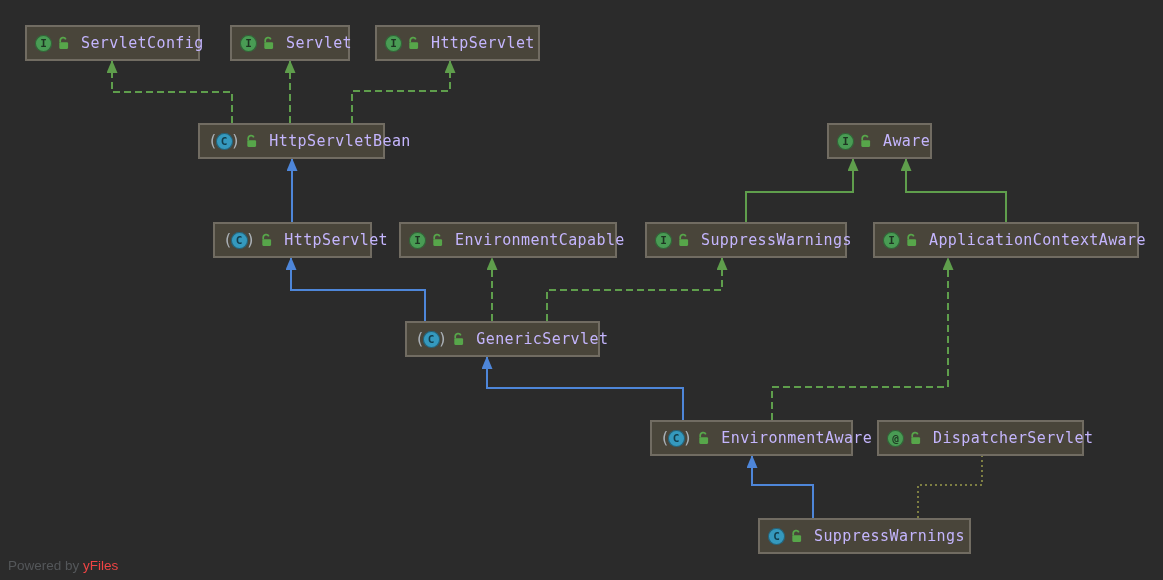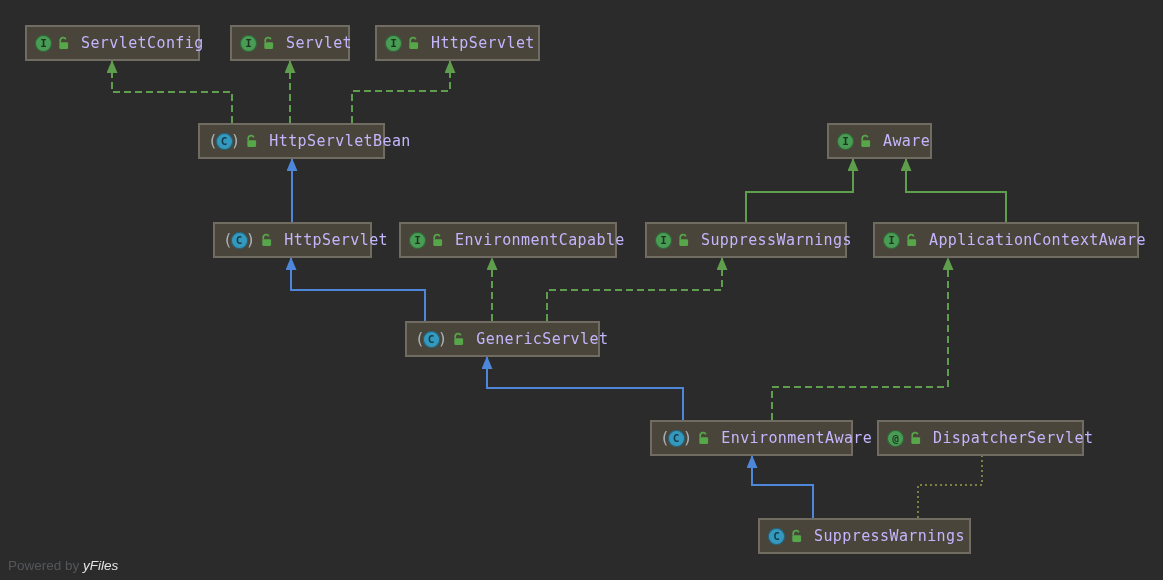--- a/index.html
+++ b/index.html
@@ -33,21 +33,21 @@
   .paren.r{margin-left:-2px;}
   .lock-icon{flex:none;margin-left:6px;}
   .label{
     margin-left:10px;font-size:15px;letter-spacing:.4px;
     color:#c4b5fd;white-space:nowrap;
   }
   .watermark{
     position:absolute;left:8px;bottom:7px;
     font-family:"Liberation Sans",sans-serif;font-size:13.5px;color:#54575a;
   }
-  .watermark .brand{color:#e5e5e5;cursor:pointer;font-style:italic;}
+  .watermark .brand{color:#ef4444;cursor:pointer;}
 </style>
 </head>
 <body>
 
 <div class="canvas">
   <svg class="edges" xmlns="http://www.w3.org/2000/svg">
     <defs>
       <marker id="arrow-blue" markerUnits="userSpaceOnUse" markerWidth="13" markerHeight="11" viewBox="0 0 13 11" refX="12" refY="5.5" orient="auto">
         <path d="M0,0 L13,5.5 L0,11 Z" fill="#4e86d9"></path>
       </marker>

